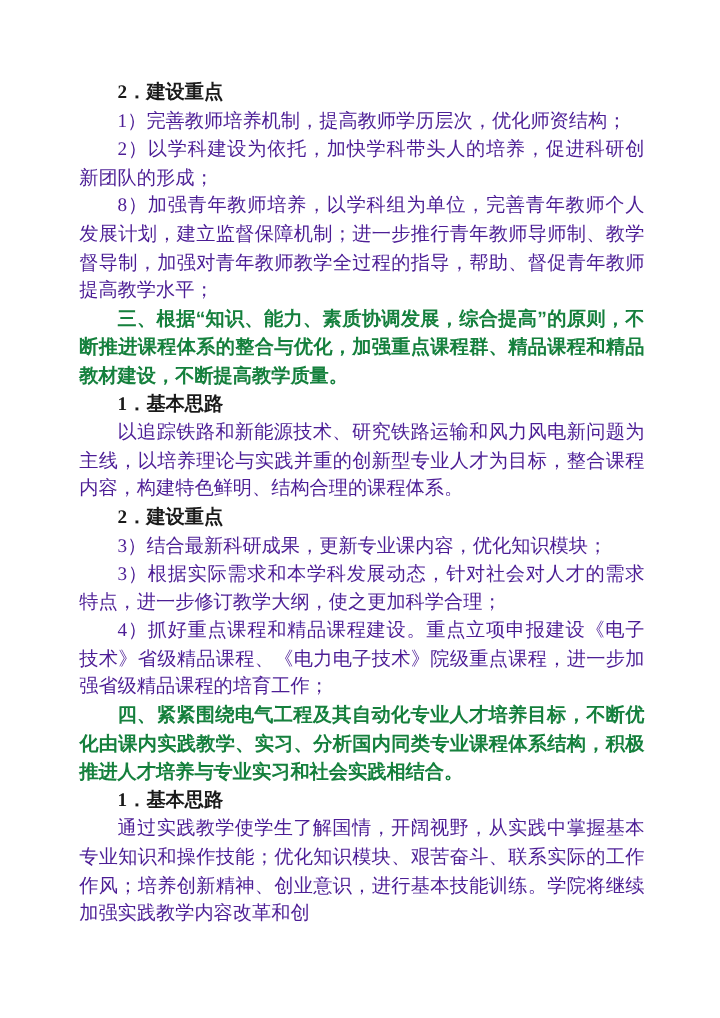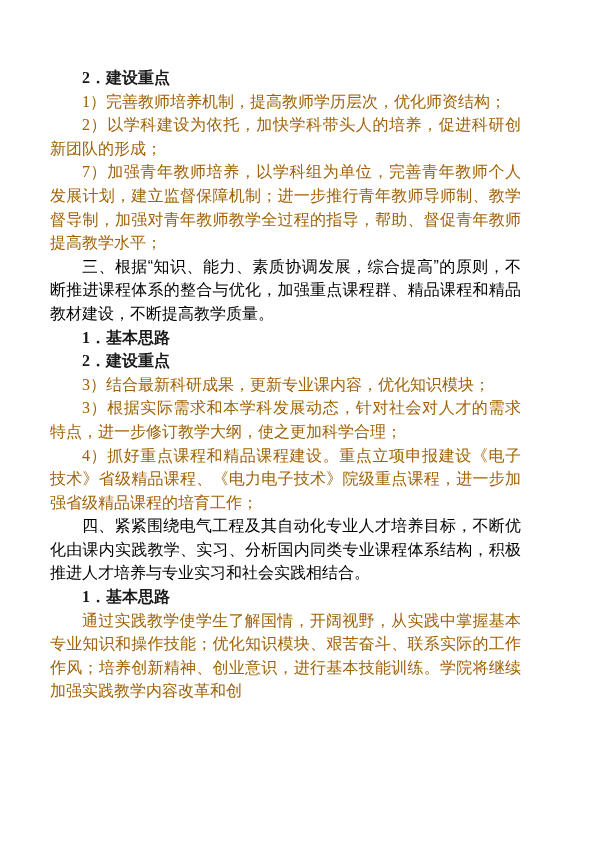--- a/index.html
+++ b/index.html
@@ -9,56 +9,57 @@
   }
   .page {
     position: relative;
     width: 600px;
     height: 848px;
     background: #ffffff;
     overflow: hidden;
   }
   .content {
     position: absolute;
-    left: 50px;
+    left: 66px;
     top: 66px;
     width: 471px;
   }
   p.para {
     margin: 0;
     padding: 0;
     font-family: "Liberation Serif", serif;
     font-size: 16px;
     line-height: 23.6px;
-    color: #a16207;
+    color: #4c1d95;
     text-align: justify;
     text-indent: 2em;
     word-break: break-all;
   }
   p.subheading {
     font-weight: 700;
     color: #1a1a1a;
   }
   p.section-heading {
     font-family: "Liberation Sans", sans-serif;
-    font-weight: 400;
-    color: #000000;
+    font-weight: 700;
+    color: #15803d;
   }
 </style>
 </head>
 <body>
 
 <div class="page">
   <div class="content">
     <p class="para subheading">2．建设重点</p>
     <p class="para">1）完善教师培养机制，提高教师学历层次，优化师资结构；</p>
     <p class="para">2）以学科建设为依托，加快学科带头人的培养，促进科研创新团队的形成；</p>
-    <p class="para">7）加强青年教师培养，以学科组为单位，完善青年教师个人发展计划，建立监督保障机制；进一步推行青年教师导师制、教学督导制，加强对青年教师教学全过程的指导，帮助、督促青年教师提高教学水平；</p>
+    <p class="para">8）加强青年教师培养，以学科组为单位，完善青年教师个人发展计划，建立监督保障机制；进一步推行青年教师导师制、教学督导制，加强对青年教师教学全过程的指导，帮助、督促青年教师提高教学水平；</p>
     <p class="para section-heading">三、根据“知识、能力、素质协调发展，综合提高”的原则，不断推进课程体系的整合与优化，加强重点课程群、精品课程和精品教材建设，不断提高教学质量。</p>
     <p class="para subheading">1．基本思路</p>
+    <p class="para">以追踪铁路和新能源技术、研究铁路运输和风力风电新问题为主线，以培养理论与实践并重的创新型专业人才为目标，整合课程内容，构建特色鲜明、结构合理的课程体系。</p>
     <p class="para subheading">2．建设重点</p>
     <p class="para">3）结合最新科研成果，更新专业课内容，优化知识模块；</p>
     <p class="para">3）根据实际需求和本学科发展动态，针对社会对人才的需求特点，进一步修订教学大纲，使之更加科学合理；</p>
     <p class="para">4）抓好重点课程和精品课程建设。重点立项申报建设《电子技术》省级精品课程、《电力电子技术》院级重点课程，进一步加强省级精品课程的培育工作；</p>
     <p class="para section-heading">四、紧紧围绕电气工程及其自动化专业人才培养目标，不断优化由课内实践教学、实习、分析国内同类专业课程体系结构，积极推进人才培养与专业实习和社会实践相结合。</p>
     <p class="para subheading">1．基本思路</p>
     <p class="para">通过实践教学使学生了解国情，开阔视野，从实践中掌握基本专业知识和操作技能；优化知识模块、艰苦奋斗、联系实际的工作作风；培养创新精神、创业意识，进行基本技能训练。学院将继续加强实践教学内容改革和创</p>
   </div>
 </div>
 

